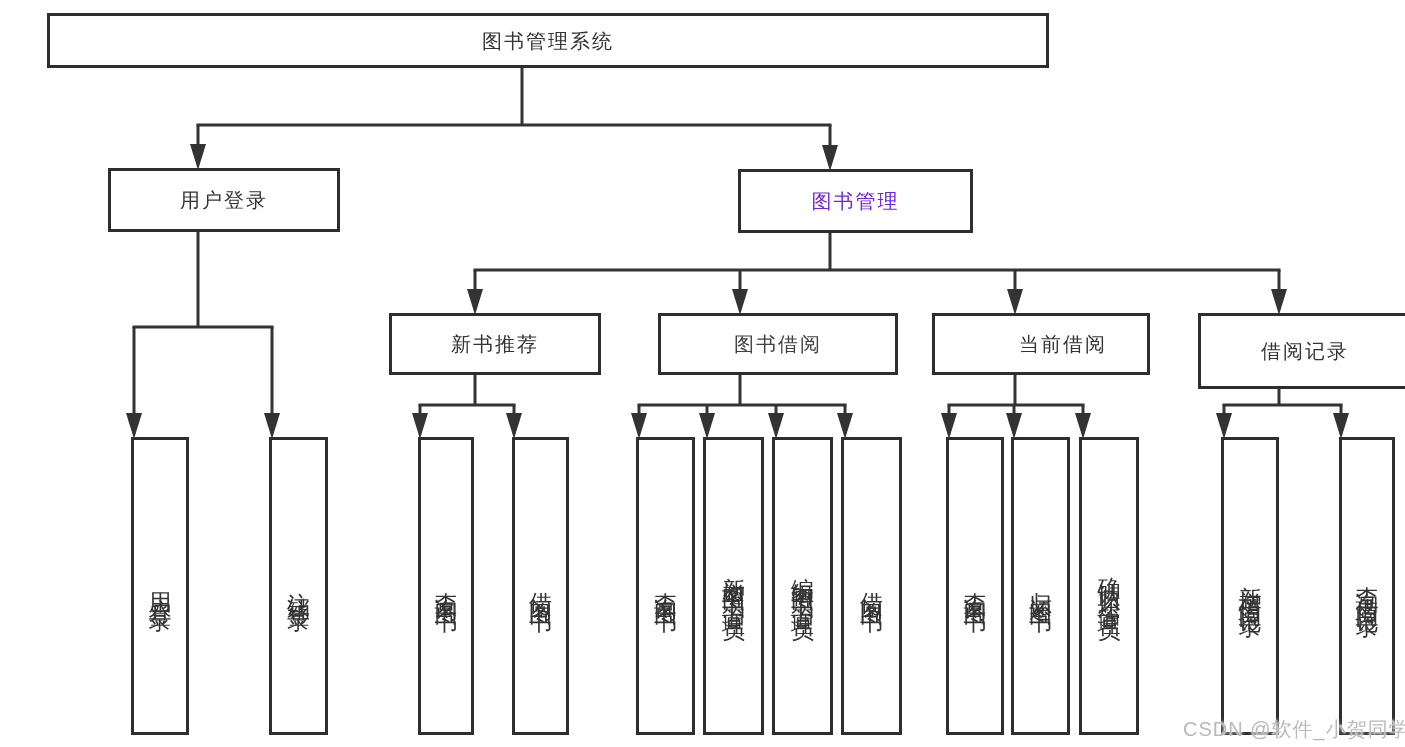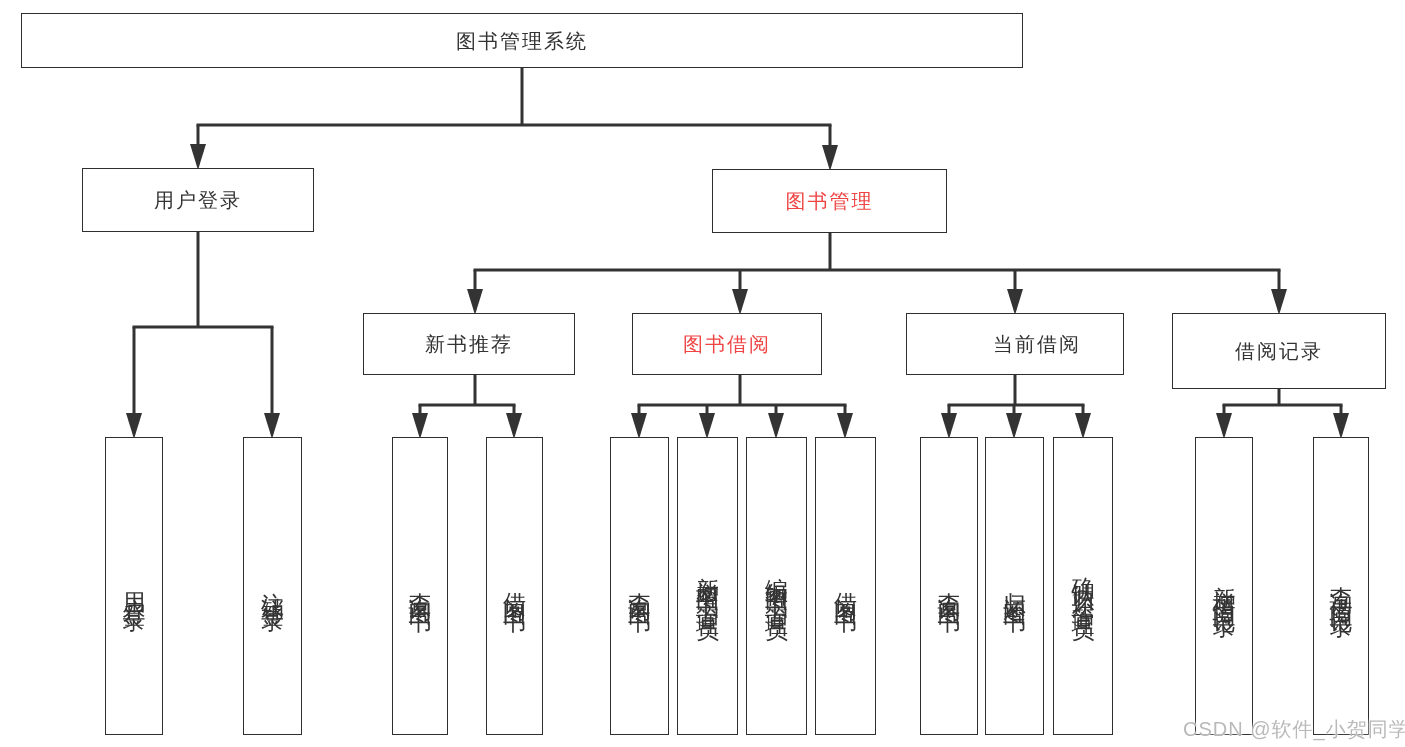--- a/index.html
+++ b/index.html
@@ -7,28 +7,29 @@
     position:relative;
     width:1405px;height:747px;
     background:#ffffff;
     font-family:"Liberation Sans","DejaVu Sans",sans-serif;
     overflow:hidden;
   }
   .canvas svg{position:absolute;left:0;top:0;z-index:1;}
   .node{
     position:absolute;
     box-sizing:border-box;
-    border:1px solid #84cc16;
+    border:3px solid #84cc16;
     background:#ffffff;
     color:#333333;
     display:flex;
     align-items:center;
     justify-content:center;
     z-index:2;
     line-height:1;
+    margin-left:26px;
   }
   .node.h{font-size:20px;letter-spacing:2px;}
   .node.v{
     writing-mode:vertical-rl;
     text-orientation:mixed;
     font-size:23px;
     letter-spacing:6px;
   }
   [data-name="node-root"]{font-size:20px;letter-spacing:2px;}
   .watermark{
@@ -100,27 +101,27 @@
       <path d="M1341,405 V419" stroke="#333333" stroke-width="3" fill="none" data-name="connector-line"></path>
       <polygon points="1333,413 1349,413 1341,439" fill="#333333" data-name="arrowhead-icon"></polygon>
     </svg>
   <div class="watermark" data-name="watermark-text" style="color: rgb(185, 185, 185);">CSDN @软件_小贺同学</div>
 <div class="node h" data-name="node-root" style="left: 21px; top: 13px; width: 1002px; height: 55px; border-color: rgb(46, 46, 46); color: rgb(51, 51, 51);">
       <span data-name="node-label">图书管理系统</span>
     </div>
     <div class="node h" data-name="node-user-login" style="left: 82px; top: 168px; width: 232px; height: 64px; border-color: rgb(46, 46, 46); color: rgb(51, 51, 51);">
       <span data-name="node-label">用户登录</span>
     </div>
-    <div class="node h" data-name="node-book-management" style="left: 712px; top: 169px; width: 235px; height: 64px; border-color: rgb(46, 46, 46); color: #ef4444; justify-content: center;">
+    <div class="node h" data-name="node-book-management" style="left: 712px; top: 169px; width: 235px; height: 64px; border-color: rgb(46, 46, 46); color: #6d28d9; justify-content: center;">
       <span data-name="node-label">图书管理</span>
     </div>
     <div class="node h" data-name="node-new-book-recommend" style="left: 363px; top: 313px; width: 212px; height: 62px; border-color: rgb(46, 46, 46); color: rgb(51, 51, 51);">
       <span data-name="node-label">新书推荐</span>
     </div>
-    <div class="node h" data-name="node-book-borrow" style="left: 632px; top: 313px; width: 190px; height: 62px; border-color: rgb(46, 46, 46); color: #ef4444; font-family: Liberation Serif, serif;">
+    <div class="node h" data-name="node-book-borrow" style="left: 632px; top: 313px; width: 240px; height: 62px; border-color: rgb(46, 46, 46); color: #404040; font-family: Liberation Serif, serif;">
       <span data-name="node-label">图书借阅</span>
     </div>
     <div class="node h" data-name="node-current-borrow" style="left: 906px; top: 313px; width: 218px; height: 62px; border-color: rgb(46, 46, 46); color: rgb(51, 51, 51); padding-left: 44px;">
       <span data-name="node-label">当前借阅</span>
     </div>
     <div class="node h" data-name="node-borrow-records" style="left: 1172px; top: 313px; width: 214px; height: 76px; border-color: rgb(46, 46, 46); color: rgb(51, 51, 51);">
       <span data-name="node-label">借阅记录</span>
     </div>
     <div class="node v" data-name="node-leaf-user-login" style="left: 105px; top: 437px; width: 58px; height: 298px; border-color: rgb(46, 46, 46); color: rgb(51, 51, 51);">
       <span data-name="node-label">用户登录</span>

